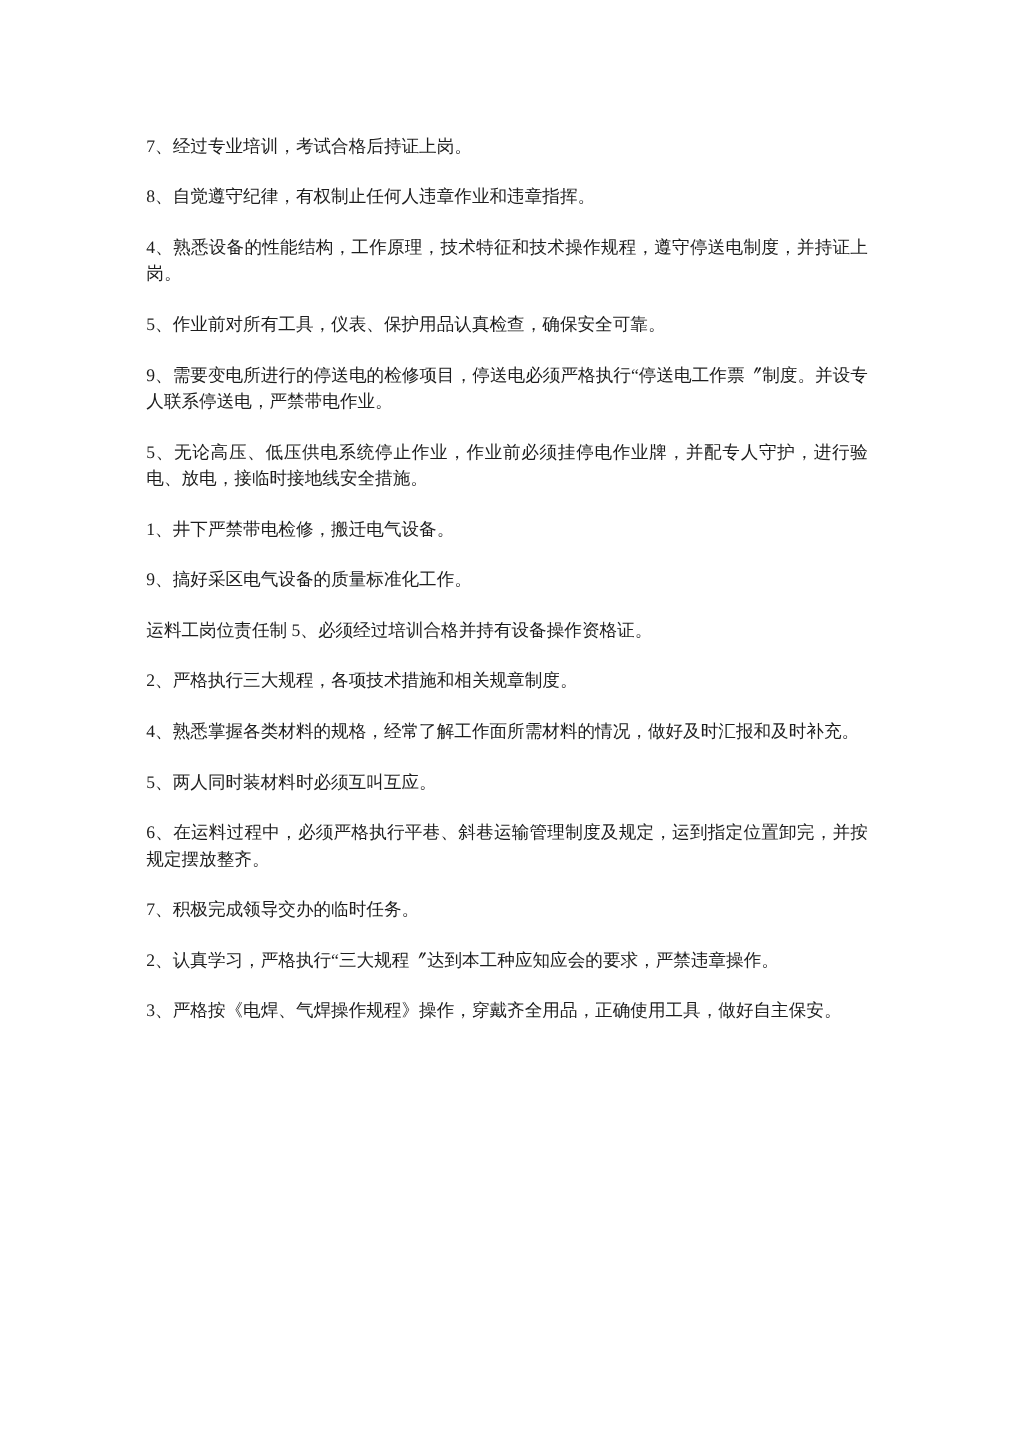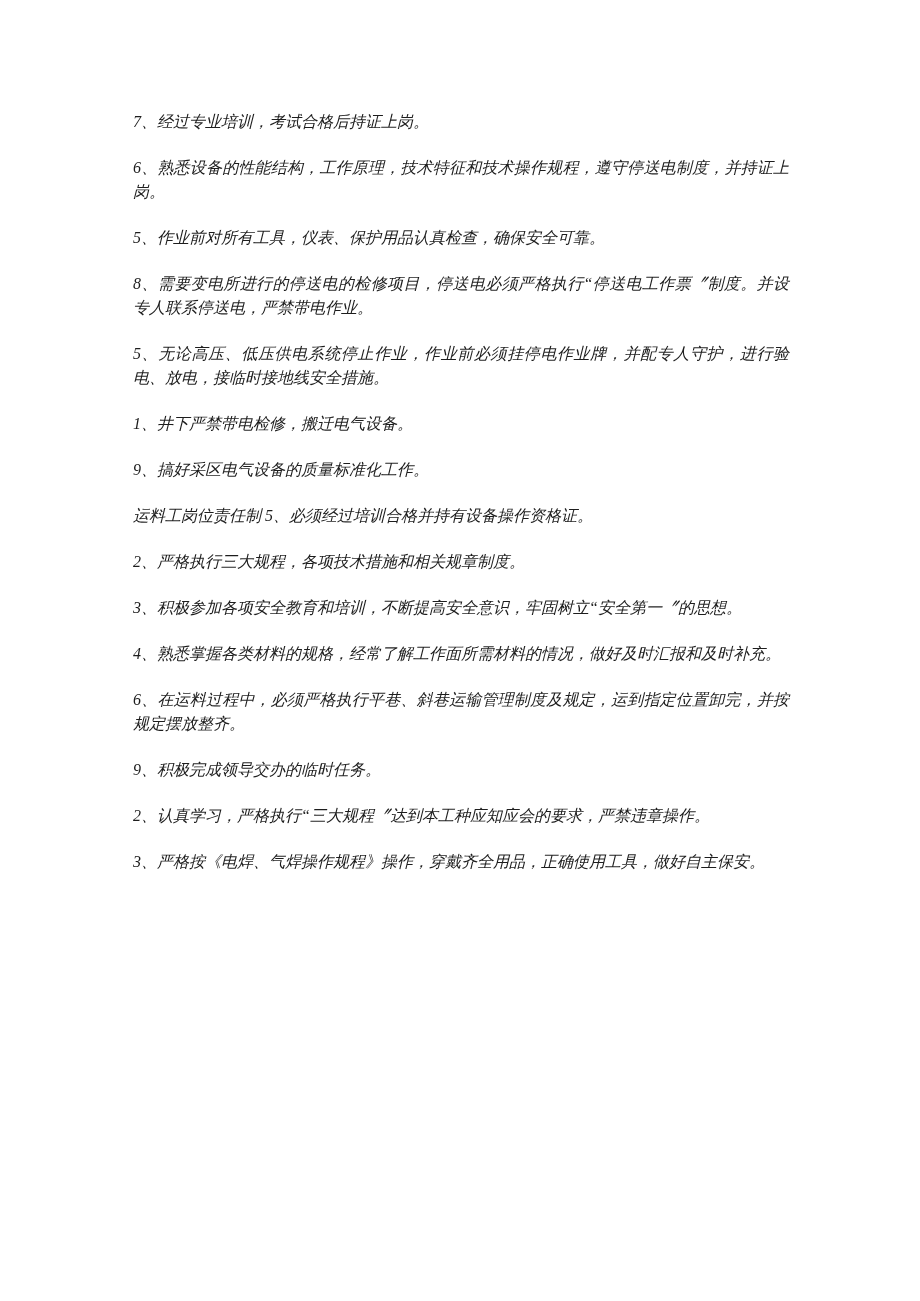--- a/index.html
+++ b/index.html
@@ -19,66 +19,66 @@
     background: #ffffff;
     overflow: hidden;
   }
   .content {
     position: absolute;
     left: 133px;
     top: 106px;
     width: 656px;
   }
   .para {
-    margin: 4px 0 22px 0;
+    margin: 16px 0 22px 0;
     font-size: 16px;
     line-height: 24px;
     color: #1d1d1d;
     text-align: justify;
     text-justify: inter-ideograph;
     word-break: break-all;
     font-family: "Liberation Serif", "DejaVu Serif", serif;
-    font-style: italic;
   }
 </style>
 </head>
 <body>
 
 <div class="page">
   <div class="content">
 
       <p class="para">7、经过专业培训，考试合格后持证上岗。</p>
 
+      <p class="para">8、自觉遵守纪律，有权制止任何人违章作业和违章指挥。</p>
 
 
-      <p class="para">6、熟悉设备的性能结构，工作原理，技术特征和技术操作规程，遵守停送电制度，并持证上岗。</p>
+      <p class="para">4、熟悉设备的性能结构，工作原理，技术特征和技术操作规程，遵守停送电制度，并持证上岗。</p>
 
       <p class="para">5、作业前对所有工具，仪表、保护用品认真检查，确保安全可靠。</p>
 
-      <p class="para">8、需要变电所进行的停送电的检修项目，停送电必须严格执行“停送电工作票〞制度。并设专人联系停送电，严禁带电作业。</p>
+      <p class="para">9、需要变电所进行的停送电的检修项目，停送电必须严格执行“停送电工作票〞制度。并设专人联系停送电，严禁带电作业。</p>
 
       <p class="para">5、无论高压、低压供电系统停止作业，作业前必须挂停电作业牌，并配专人守护，进行验电、放电，接临时接地线安全措施。</p>
 
       <p class="para">1、井下严禁带电检修，搬迁电气设备。</p>
 
 
 
       <p class="para">9、搞好采区电气设备的质量标准化工作。</p>
 
       <p class="para">运料工岗位责任制 5、必须经过培训合格并持有设备操作资格证。</p>
 
       <p class="para">2、严格执行三大规程，各项技术措施和相关规章制度。</p>
 
-      <p class="para">3、积极参加各项安全教育和培训，不断提高安全意识，牢固树立“安全第一〞的思想。</p>
 
       <p class="para">4、熟悉掌握各类材料的规格，经常了解工作面所需材料的情况，做好及时汇报和及时补充。</p>
 
+      <p class="para">5、两人同时装材料时必须互叫互应。</p>
 
       <p class="para">6、在运料过程中，必须严格执行平巷、斜巷运输管理制度及规定，运到指定位置卸完，并按规定摆放整齐。</p>
 
-      <p class="para">9、积极完成领导交办的临时任务。</p>
+      <p class="para">7、积极完成领导交办的临时任务。</p>
 
 
       <p class="para">2、认真学习，严格执行“三大规程〞达到本工种应知应会的要求，严禁违章操作。</p>
 
       <p class="para">3、严格按《电焊、气焊操作规程》操作，穿戴齐全用品，正确使用工具，做好自主保安。</p>
     </div>
 </div>
 
 </body></html>

